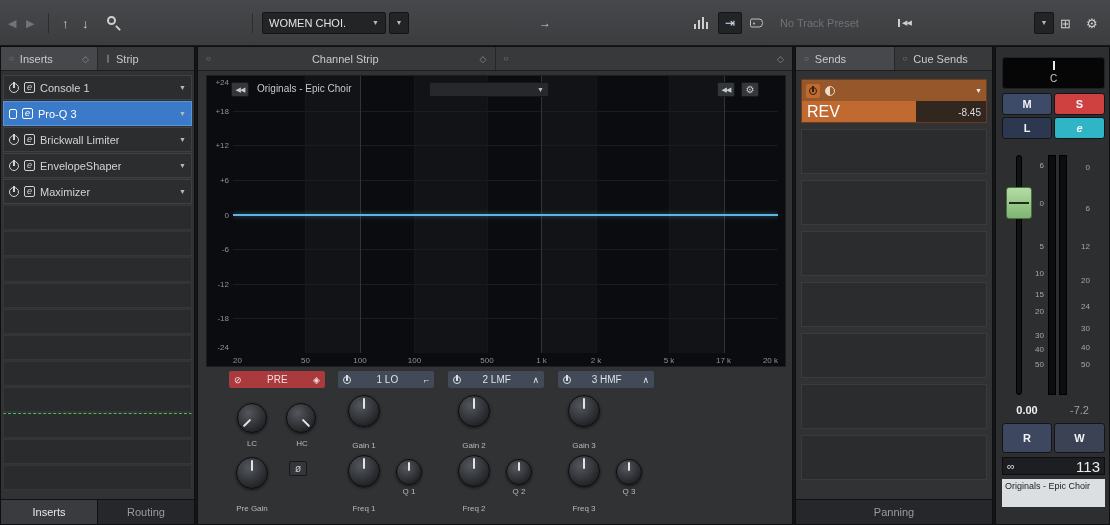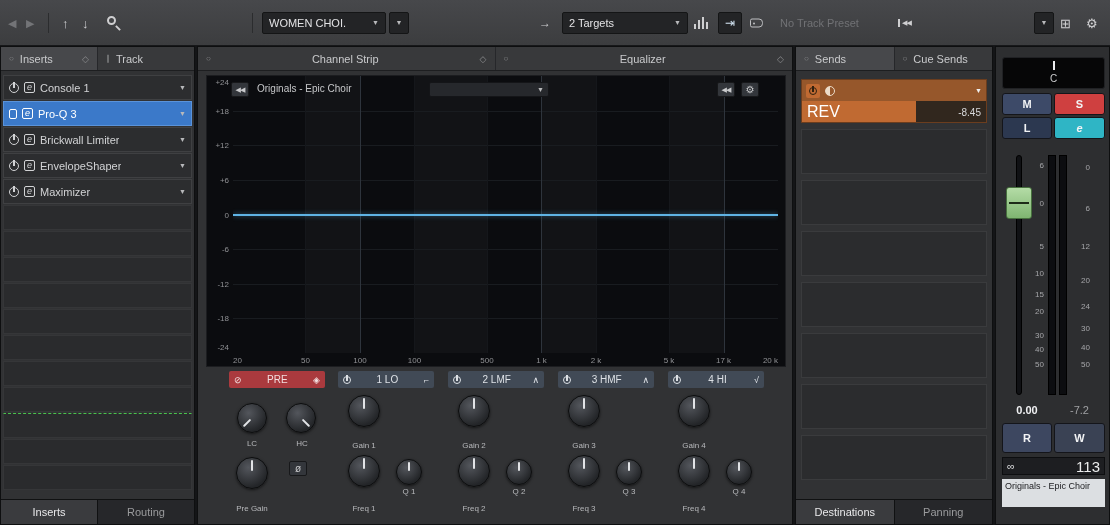--- a/index.html
+++ b/index.html
@@ -149,24 +149,20 @@
     <span class="tb tsep" style="left:252px"></span>
 
     <div class="tb tdrop" style="left:262px;width:124px">
       <span>WOMEN CHOI.</span>
       <span class="dd">▼</span>
     </div>
     <div class="tb tdrop" style="left:389px;width:20px;justify-content:center;padding:0">
       <span class="dd" style="margin:0">▼</span>
     </div>
     <span class="tb tbtn" style="left:539px;font-size:12px">→</span>
-    <div class="tb tdrop" style="left:562px;width:126px">
-      <span>2 Targets</span>
-      <span class="dd">▼</span>
-    </div>
 
     <span class="tb bars" style="left:694px">
         <i style="height:5px"></i>
         <i style="height:9px"></i>
         <i style="height:12px"></i>
         <i style="height:7px"></i>
       </span>
     <div class="tb tdrop" style="left:718px;width:24px;justify-content:center;padding:0">
       <span style="font-size:12px;color:#cfe0ee">⇥</span>
     </div>
@@ -183,21 +179,21 @@
 
   <div class="panel left-panel">
     <div class="ptabs">
       <div class="ptab active">
         <span class="cic">○</span>
         <span class="ptab-label">Inserts</span>
         <span class="dic">◇</span>
       </div>
       <div class="ptab">
         <span class="cic">∥</span>
-        <span class="ptab-label">Track</span>
+        <span class="ptab-label">Strip</span>
       </div>
     </div>
     <div class="slots">
       <div class="slot">
         <span class="pwr"></span>
         <span class="eic">e</span>
         <span class="slot-label">Console 1</span>
         <span class="dd">▼</span>
       </div>
       <div class="slot sel">
@@ -244,21 +240,20 @@
 
   <div class="panel center-panel">
     <div class="ptabs">
       <div class="ptab">
         <span class="cic">○</span>
         <span class="ptab-label center">Channel Strip</span>
         <span class="dic">◇</span>
       </div>
       <div class="ptab">
         <span class="cic">○</span>
-        <span class="ptab-label center">Equalizer</span>
         <span class="dic">◇</span>
       </div>
     </div>
 
     <div class="eq-display">
       <div class="eq-yl">
         <span style="top:2%">+24</span>
         <span style="top:12.5%">+18</span>
         <span style="top:25%">+12</span>
         <span style="top:37.5%">+6</span>
@@ -384,39 +379,20 @@
       <div class="knob k32" style="left:10px;top:84px">
           <span class="ptr"></span>
         </div>
       <div class="knob k26" style="left:58px;top:88px">
           <span class="ptr"></span>
         </div>
       <span class="klabel" style="left:45px;top:116px;width:52px">Q 3</span>
       <span class="klabel" style="left:0;top:133px;width:52px">Freq 3</span>
     </div>
 
-    <div class="band" style="left:470px;width:96px">
-      <div class="bhdr">
-        <span class="pwr"></span>
-        <span class="bhdr-label">4 HI</span>
-        <span class="bic">√</span>
-      </div>
-      <div class="knob k32" style="left:10px;top:24px">
-          <span class="ptr"></span>
-        </div>
-      <span class="klabel" style="left:0;top:70px;width:52px">Gain 4</span>
-      <div class="knob k32" style="left:10px;top:84px">
-          <span class="ptr"></span>
-        </div>
-      <div class="knob k26" style="left:58px;top:88px">
-          <span class="ptr"></span>
-        </div>
-      <span class="klabel" style="left:45px;top:116px;width:52px">Q 4</span>
-      <span class="klabel" style="left:0;top:133px;width:52px">Freq 4</span>
-    </div>
   </div>
 
   <div class="panel sends-panel">
     <div class="ptabs">
       <div class="ptab active">
         <span class="cic">○</span>
         <span class="ptab-label">Sends</span>
       </div>
       <div class="ptab">
         <span class="cic">○</span>
@@ -441,21 +417,20 @@
 
     <div class="send-empty" style="top:82px"></div>
     <div class="send-empty" style="top:133px"></div>
     <div class="send-empty" style="top:184px"></div>
     <div class="send-empty" style="top:235px"></div>
     <div class="send-empty" style="top:286px"></div>
     <div class="send-empty" style="top:337px"></div>
     <div class="send-empty" style="top:388px"></div>
 
     <div class="btabs">
-      <div class="btab active">Destinations</div>
       <div class="btab">Panning</div>
     </div>
   </div>
 
   <div class="panel fader-panel">
     <div class="pan-box">
       <i class="pan-tick"></i>
       <span class="pan-c">C</span>
     </div>
     <div class="fbtn" style="left:6px;top:46px;width:50px;background:var(--mute-blue,#3d4a68)">M</div>

